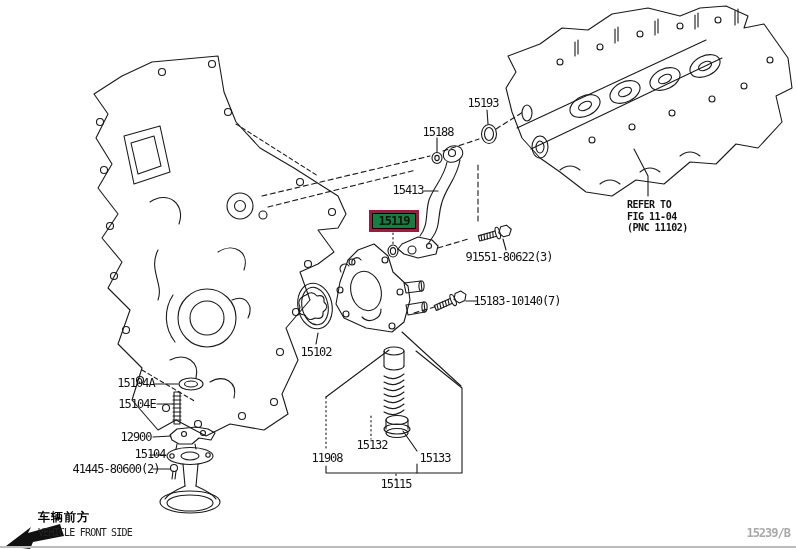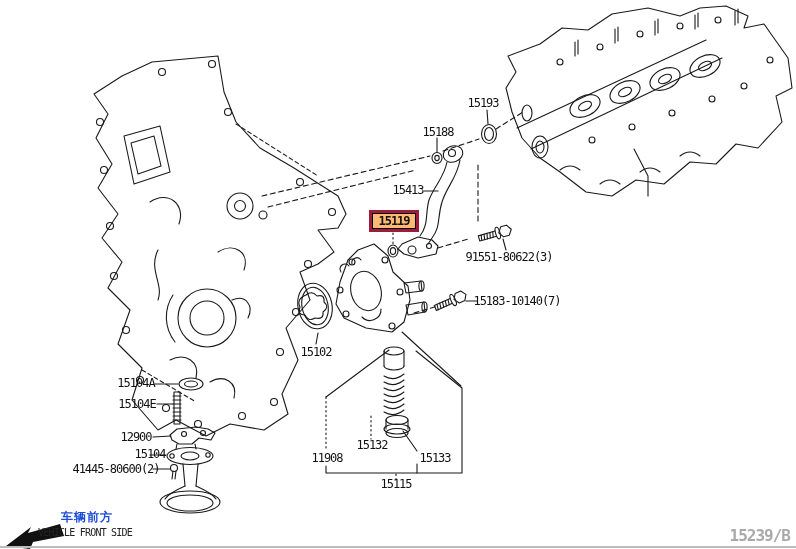--- a/index.html
+++ b/index.html
@@ -2,30 +2,30 @@
 <html><head>
 <meta charset="utf-8">
 <style>
   html,body{margin:0;padding:0;background:#fff;}
   #stage{position:relative;width:796px;height:549px;background:#ffffff;overflow:hidden;
          font-family:"DejaVu Sans Mono","Liberation Mono",monospace;}
   #art{position:absolute;left:0;top:0;}
   .lbl{position:absolute;transform:translateX(-50%);font-weight:normal;font-size:12px;
        letter-spacing:-1px;color:#111;white-space:nowrap;line-height:13px;cursor:pointer;}
   .hl-box{position:absolute;left:369px;top:210px;width:44px;height:16px;
-          border:3px solid #9c1c3c;box-shadow:inset 0 0 0 1px #000;background:#fdba74;
+          border:3px solid #9c1c3c;box-shadow:inset 0 0 0 1px #000;background:#15803d;
           display:flex;align-items:center;justify-content:center;cursor:pointer;}
   .hl-box span{font-weight:bold;font-size:12px;letter-spacing:-1px;color:#111;}
   .note{position:absolute;left:627px;top:199px;font-weight:bold;font-size:10px;
         letter-spacing:-0.5px;line-height:11.5px;color:#111;white-space:pre;}
-  .cn-front{position:absolute;left:38px;top:509px;font-size:12px;font-weight:bold;color:#1d4ed8;
-            font-family:Liberation Sans, sans-serif;letter-spacing:1px;margin-left:23px;}
+  .cn-front{position:absolute;left:38px;top:509px;font-size:12px;font-weight:bold;color:#000000;
+            font-family:Liberation Sans, sans-serif;letter-spacing:1px;}
   .en-front{position:absolute;left:38px;top:527px;font-weight:normal;font-size:10px;
             letter-spacing:-0.8px;color:#222;}
-  .fig-code{position:absolute;right:6px;top:526px;font-size:16px;letter-spacing:-1px;
+  .fig-code{position:absolute;right:6px;top:526px;font-size:12px;letter-spacing:-1px;
             color:#a9a9a9;font-weight:bold;}
   .btm-line{position:absolute;left:0;top:546px;width:796px;height:2px;background:#bcbcbc;}
 </style>
 </head>
 <body>
 
 <div id="stage">
 
 <svg id="art" width="796" height="549" viewBox="0 0 796 549">
   <g stroke="#1a1a1a" stroke-width="1.1" fill="none" stroke-linejoin="round" stroke-linecap="round">
@@ -257,20 +257,21 @@
   <div class="lbl" style="left:136px;top:377px">15104A</div>
   <div class="lbl" style="left:137px;top:398px">15104E</div>
   <div class="lbl" style="left:136px;top:431px">12900</div>
   <div class="lbl" style="left:150px;top:448px">15104</div>
   <div class="lbl" style="left:116px;top:463px">41445-80600(2)</div>
 
   <div class="hl-box">
     <span>15119</span>
   </div>
 
+  <div class="note"><span>REFER TO</span><br><span>FIG 11-04</span><br><span>(PNC 11102)</span></div>
 
   <div class="cn-front">车辆前方</div>
   <div class="en-front">VEHICLE FRONT SIDE</div>
 
   <div class="fig-code">15239/B</div>
 
   <div class="btm-line"></div>
 </div>
 
 </body></html>

